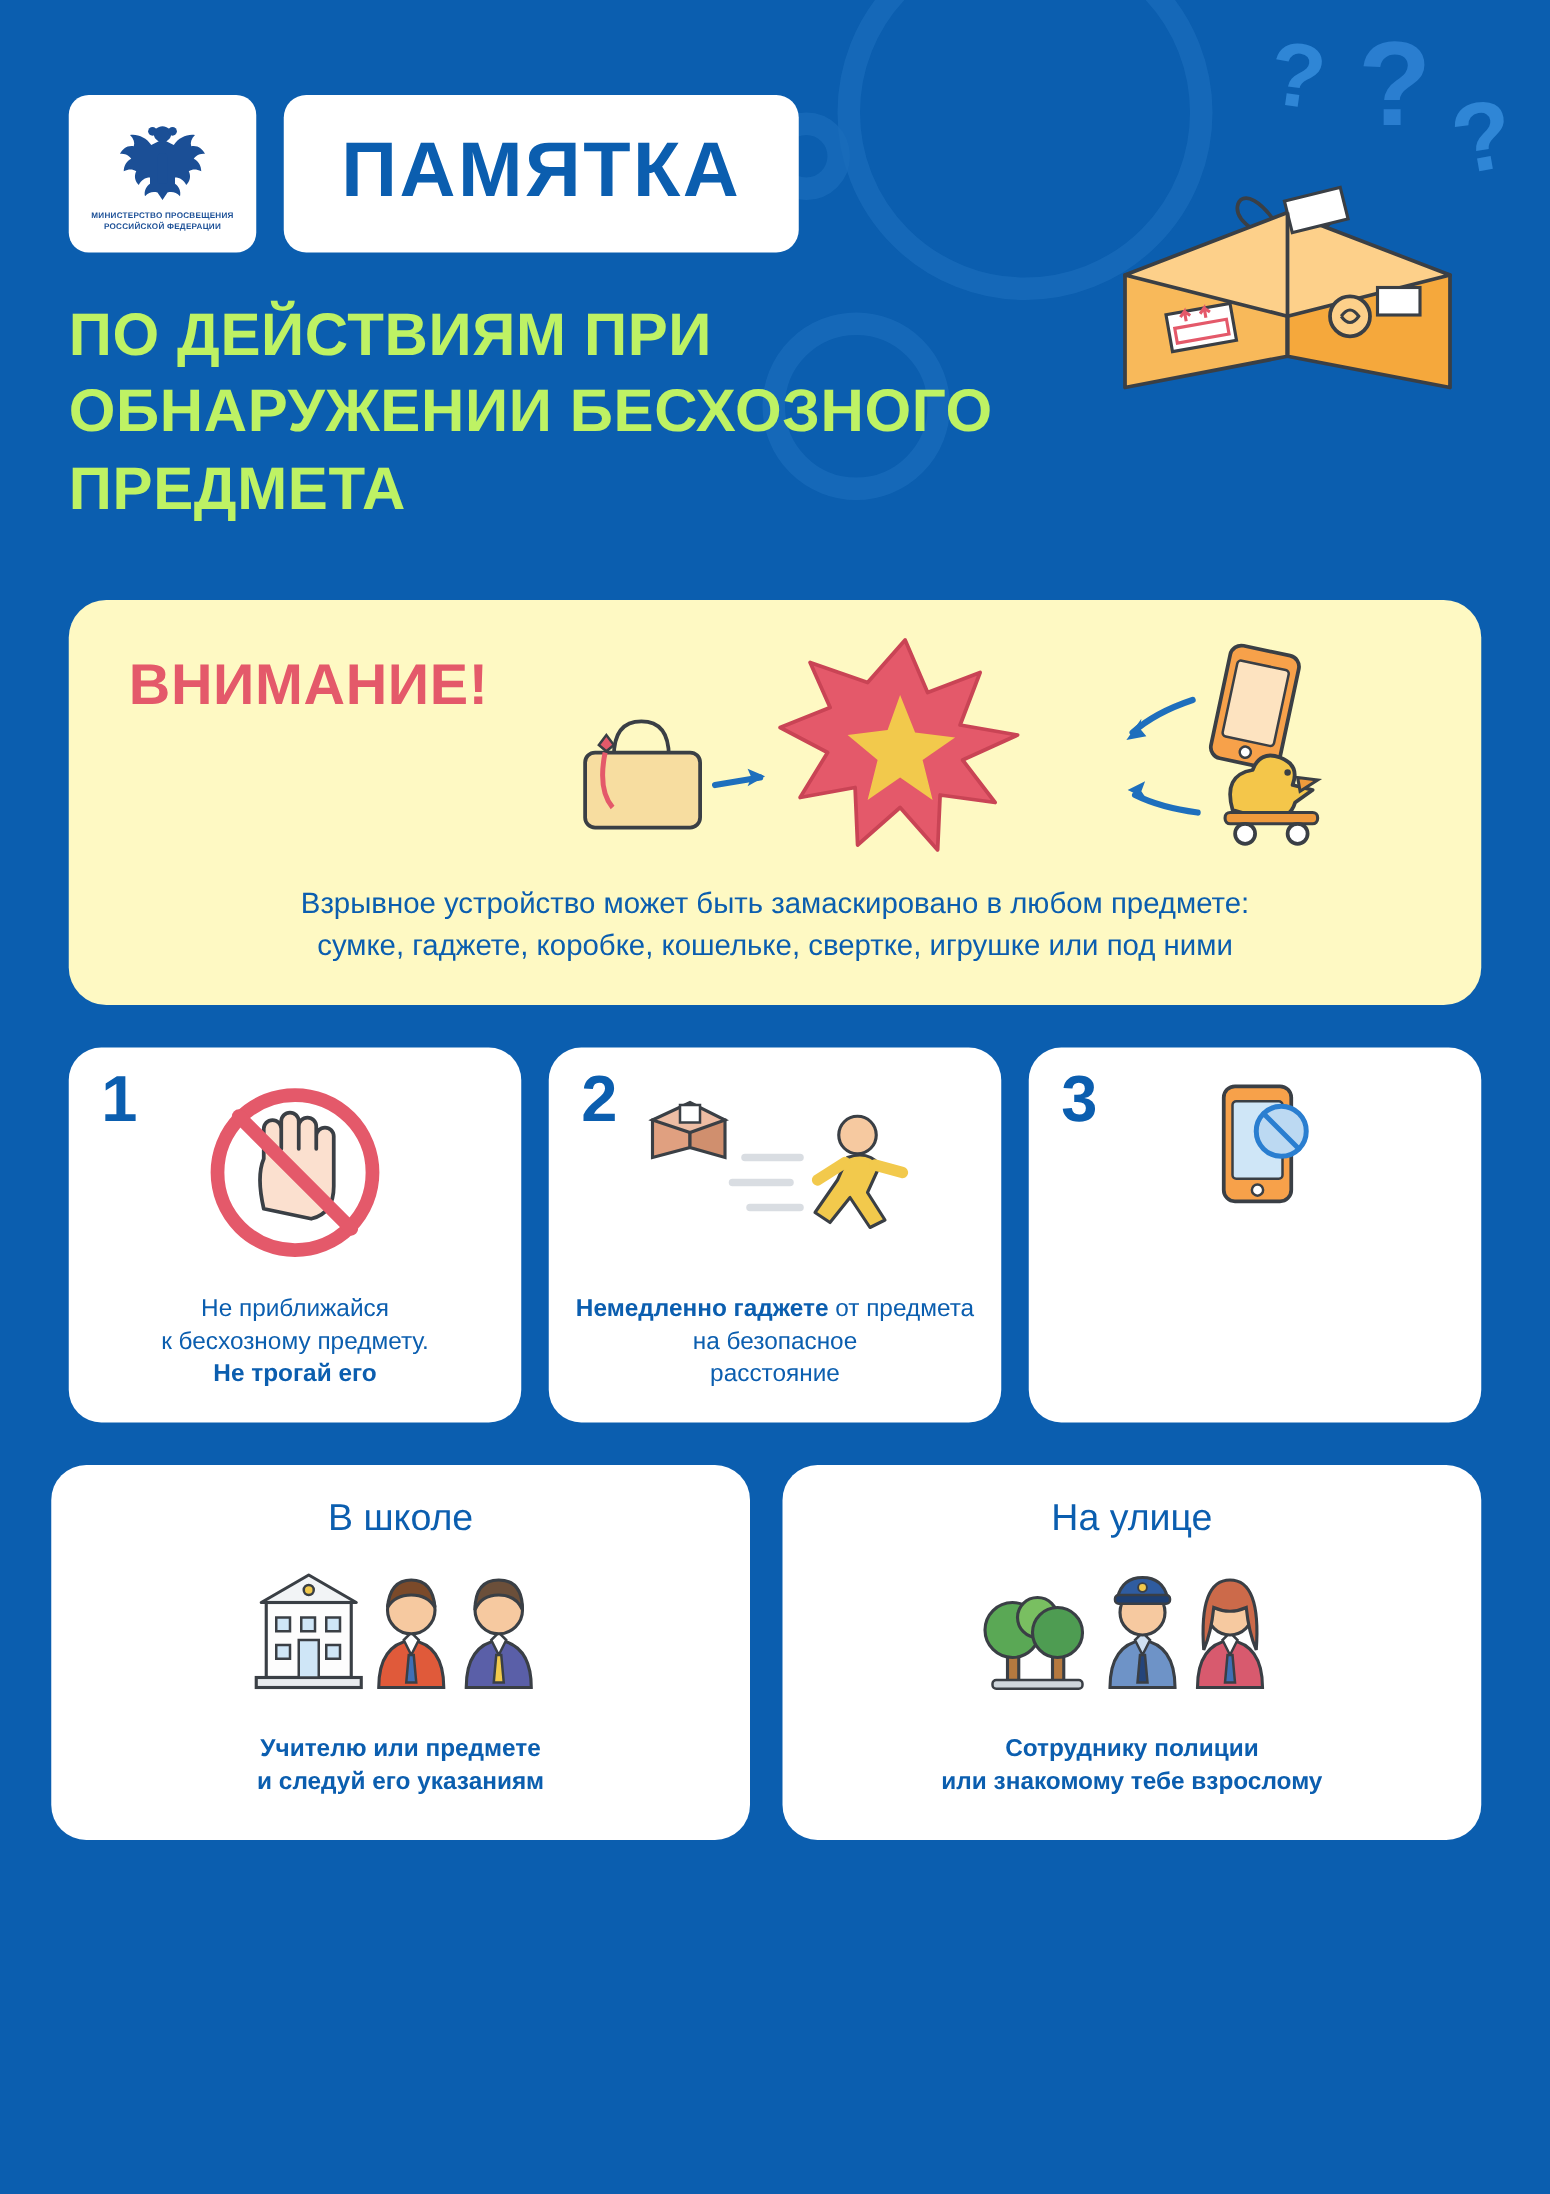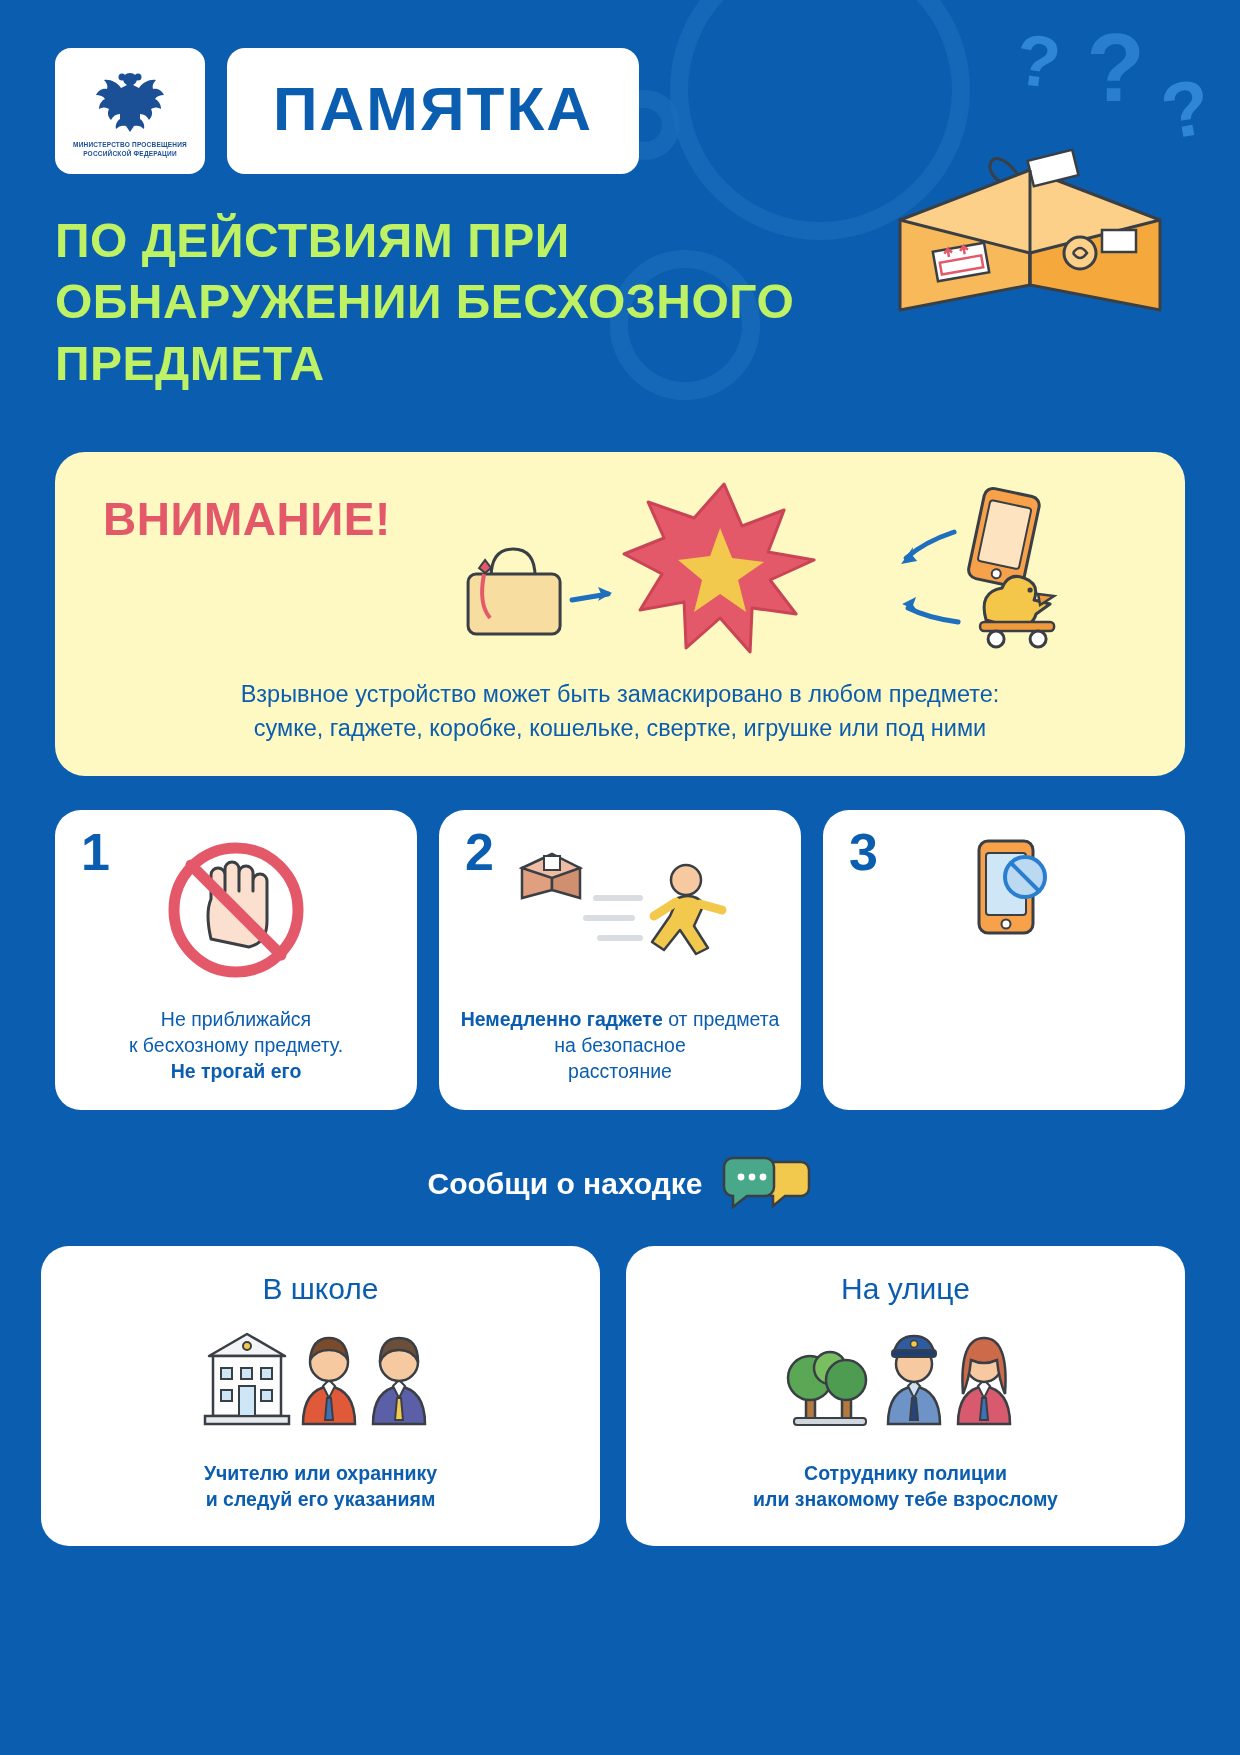--- a/index.html
+++ b/index.html
@@ -32,21 +32,21 @@
     color: #2f86d6;
     font-weight: bold;
     font-family: "Liberation Sans", sans-serif;
     line-height: 1;
   }
   .q1 { right: 180px; top: 25px; font-size: 72px; transform: rotate(8deg); }
   .q2 { right: 95px;  top: 20px; font-size: 96px; color:#2a7ed0; }
   .q3 { right: 30px;  top: 70px; font-size: 78px; transform: rotate(-10deg); }
 
   
-  .header { position: relative; padding: 48px 55px 0 55px; z-index: 3; }
+  .header { position: relative; padding: 48px 55px 0 55px; z-index: 3; margin-top: 28px; }
   .header-top { display: flex; align-items: flex-start; gap: 22px; }
 
   .emblem-box {
     width: 150px; height: 126px;
     background: #ffffff;
     border-radius: 16px;
     display: flex; flex-direction: column;
     align-items: center; justify-content: center;
     padding: 8px 6px 6px 6px;
   }
@@ -319,30 +319,20 @@
           <rect x="30" y="6" width="54" height="92" rx="9" fill="#f7a14a" stroke="#3a3f45" stroke-width="3"></rect>
           <rect x="37" y="18" width="40" height="62" rx="3" fill="#cfe6f7" stroke="#3a3f45" stroke-width="2"></rect>
           <circle cx="57" cy="89" r="4.5" fill="#fff" stroke="#3a3f45" stroke-width="2"></circle>
           <circle cx="76" cy="42" r="20" fill="#bcd9f2" stroke="#2a7ed0" stroke-width="4"></circle>
           <line x1="62" y1="28" x2="90" y2="56" stroke="#2a7ed0" stroke-width="4" stroke-linecap="round"></line>
         </svg>
       </div>
     </div>
   </div>
 
-  <div class="report">
-    <span>Сообщи о находке</span>
-    <svg width="92" height="56" viewBox="0 0 92 56">
-      <path d="M52 6 h28 a8 8 0 0 1 8 8 v18 a8 8 0 0 1 -8 8 h-16 l-12 10 v-10 a8 8 0 0 1 -8 -8 v-18 a8 8 0 0 1 8 -8z" fill="#f2c94c" stroke="#3a3f45" stroke-width="2.5"></path>
-      <path d="M10 2 h34 a9 9 0 0 1 9 9 v20 a9 9 0 0 1 -9 9 h-18 l-14 11 v-11 a9 9 0 0 1 -9 -9 v-20 a9 9 0 0 1 9 -9z" fill="#4aa88a" stroke="#3a3f45" stroke-width="2.5"></path>
-      <circle cx="20" cy="21" r="3.4" fill="#fff"></circle>
-      <circle cx="31" cy="21" r="3.4" fill="#fff"></circle>
-      <circle cx="42" cy="21" r="3.4" fill="#fff"></circle>
-    </svg>
-  </div>
 
   <div class="bottom">
 
     <div class="bcard">
       <div class="bcard-title">В школе</div>
       <div class="bcard-illu">
         <svg width="240" height="108" viewBox="0 0 240 108">
 
           <g>
             <polygon points="8,34 46,12 84,34" fill="#f2f4f6" stroke="#3a3f45" stroke-width="2.5" stroke-linejoin="round"></polygon>
@@ -370,21 +360,21 @@
           <g transform="translate(166 0)">
             <path d="M6 102 q0 -34 26 -38 q26 4 26 38z" fill="#5a5fa8" stroke="#3a3f45" stroke-width="2.5"></path>
             <path d="M26 64 l6 12 l6 -12 l-6 -6z" fill="#fff" stroke="#3a3f45" stroke-width="2"></path>
             <path d="M30 76 l4 0 l2 22 l-8 0z" fill="#f2c94c" stroke="#3a3f45" stroke-width="2"></path>
             <circle cx="32" cy="40" r="19" fill="#f6c9a0" stroke="#3a3f45" stroke-width="2.5"></circle>
             <path d="M13 40 q0 -24 19 -24 q19 0 19 24 q-5 -12 -19 -12 q-14 0 -19 12z" fill="#6b4f3a" stroke="#3a3f45" stroke-width="2.5"></path>
           </g>
         </svg>
       </div>
       <div class="bcard-text">
-        <span>Учителю или охраннику</span><br>
+        <span>Учителю или предмете</span><br>
         <span>и следуй его указаниям</span>
       </div>
     </div>
 
     <div class="bcard">
       <div class="bcard-title">На улице</div>
       <div class="bcard-illu">
         <svg width="240" height="108" viewBox="0 0 240 108">
 
           <g>

